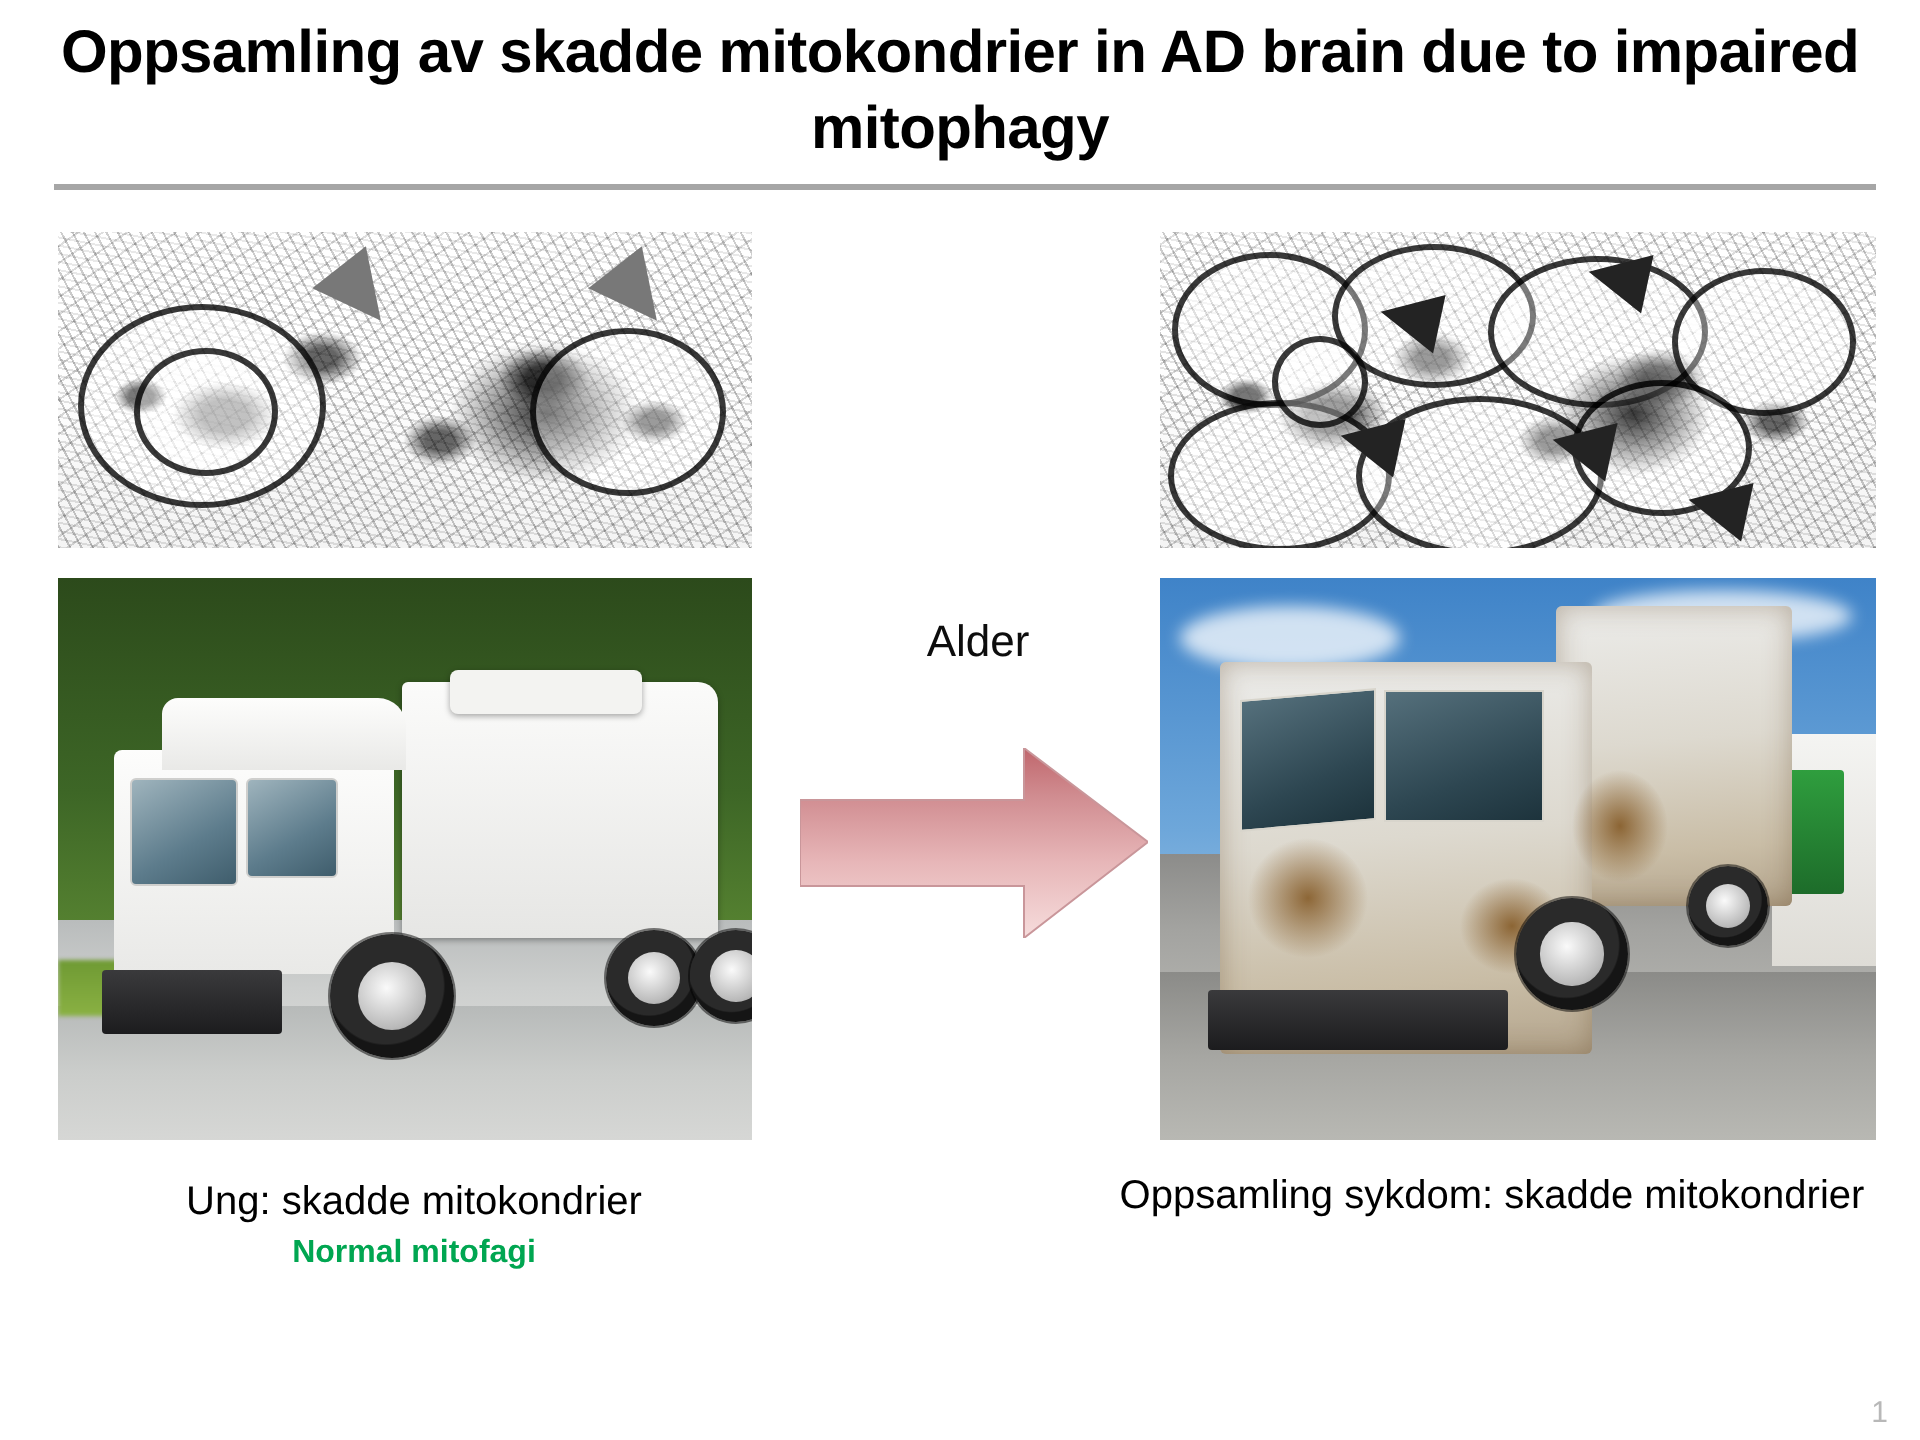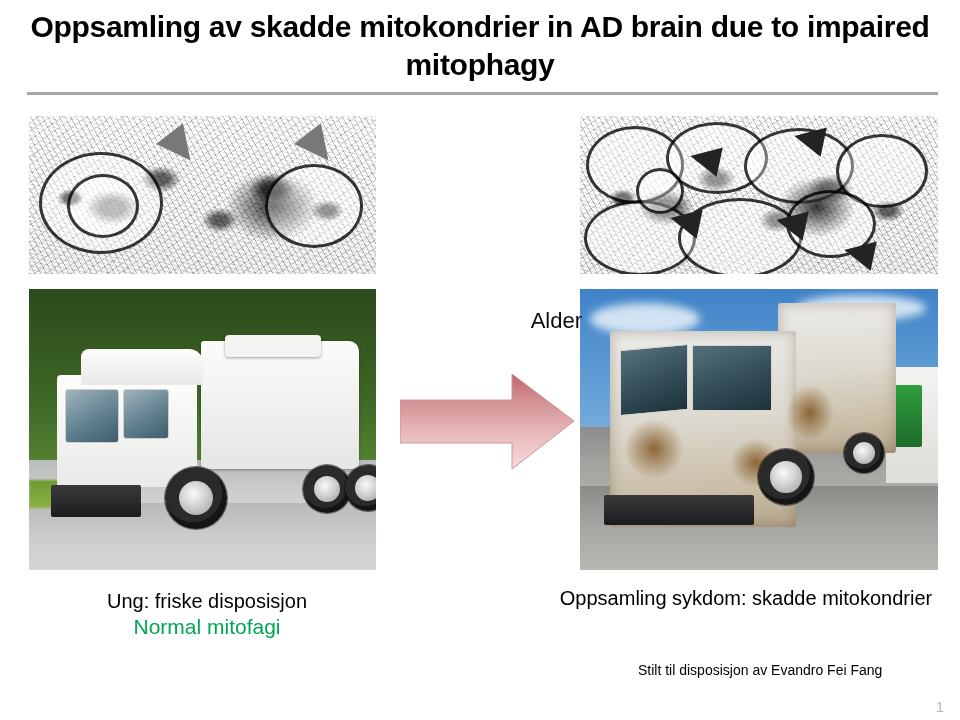--- a/index.html
+++ b/index.html
@@ -205,40 +205,40 @@
     width: 174px;
     height: 95px;
   }
   #transition-arrow svg { display: block; width: 100%; height: 100%; }
 
   #arrow-caption {
     position: absolute;
     left: 396px;
     top: 306px;
     width: 186px;
-    text-align: right;
+    text-align: center;
     font-size: 22px;
     line-height: 30px;
     color: #0d0d0d;
   }
 
   
   .caption-block {
     position: absolute;
     text-align: center;
   }
   .caption-main {
     font-size: 20px;
     line-height: 26px;
     color: #000000;
   }
   .caption-sub {
-    font-size: 21px;
+    font-size: 16px;
     line-height: 26px;
-    font-weight: normal;
+    font-weight: bold;
   }
   #caption-left  { left: 24px;  top: 588px; width: 366px; }
   #caption-right { left: 546px; top: 585px; width: 400px; }
 
   
   #credits {
     position: absolute;
     left: 638px;
     top: 661px;
     font-size: 14px;
@@ -349,25 +349,24 @@
         <stop offset="25%" stop-color="#d08c90"></stop>
         <stop offset="60%" stop-color="#e7b6b8"></stop>
         <stop offset="100%" stop-color="#f6dcdc"></stop>
       </linearGradient>
     </defs>
     <polygon points="0,26 112,26 112,0 174,47 112,95 112,69 0,69" fill="url(#arrowGrad)" stroke="#c9969a" stroke-width="1"></polygon>
   </svg>
 </div>
 
 <div class="caption-block" id="caption-left">
-  <div class="caption-main">Ung: friske disposisjon</div>
+  <div class="caption-main">Ung: skadde mitokondrier</div>
   <div class="caption-sub" id="caption-left-sub" style="color: rgb(0, 166, 81);">Normal mitofagi</div>
 </div>
 
 <div class="caption-block" id="caption-right">
   <div class="caption-main">Oppsamling sykdom: skadde mitokondrier</div>
 </div>
 
 <div id="credits">
-  <div>Stilt til disposisjon av Evandro Fei Fang</div>
 </div>
 
 <div id="page-number" style="color: rgb(184, 184, 184);">1</div>
 
 </body></html>

